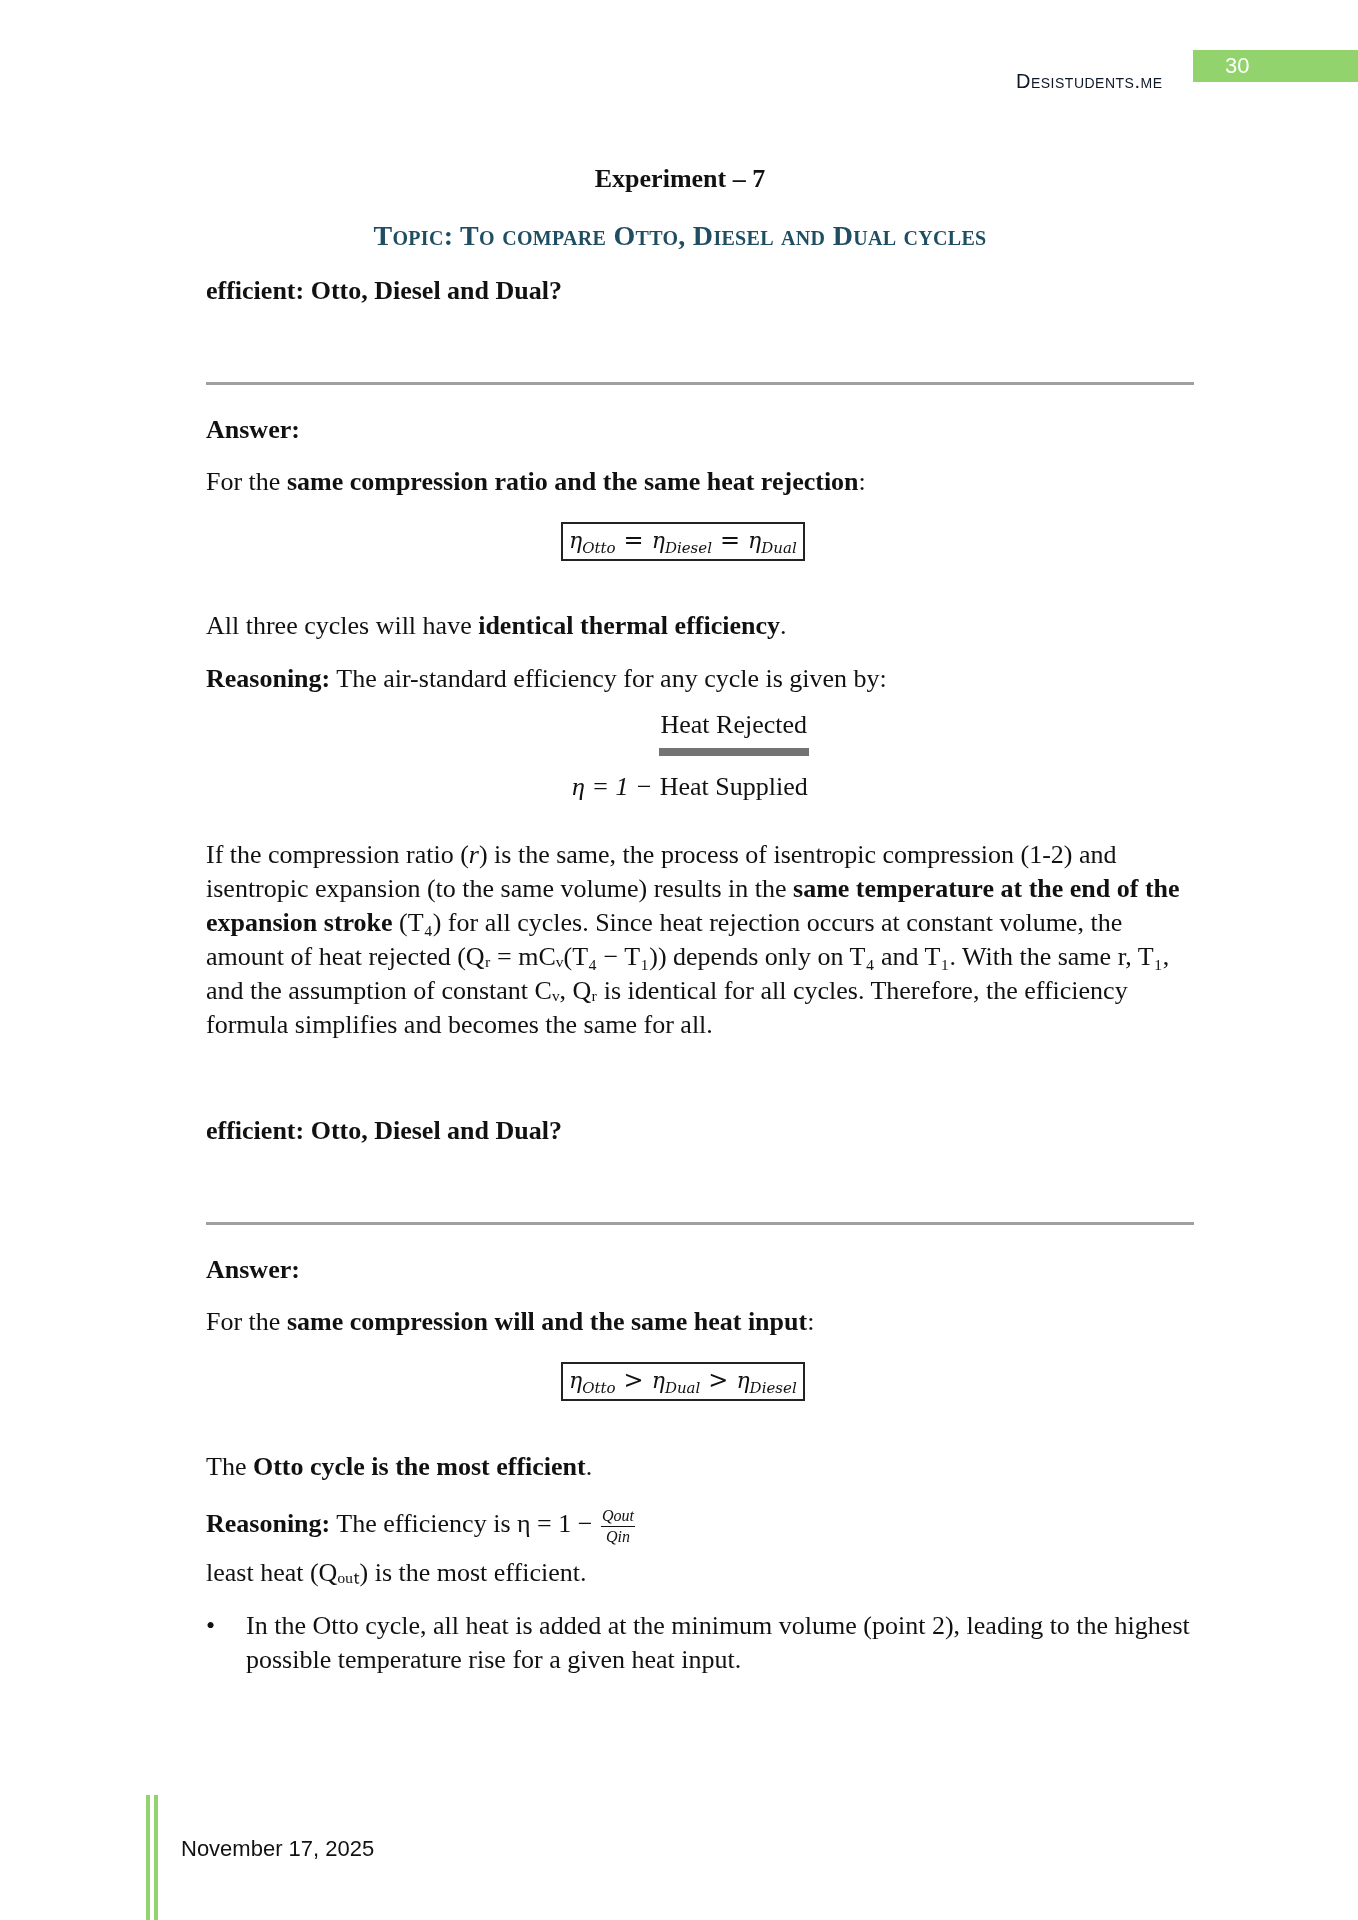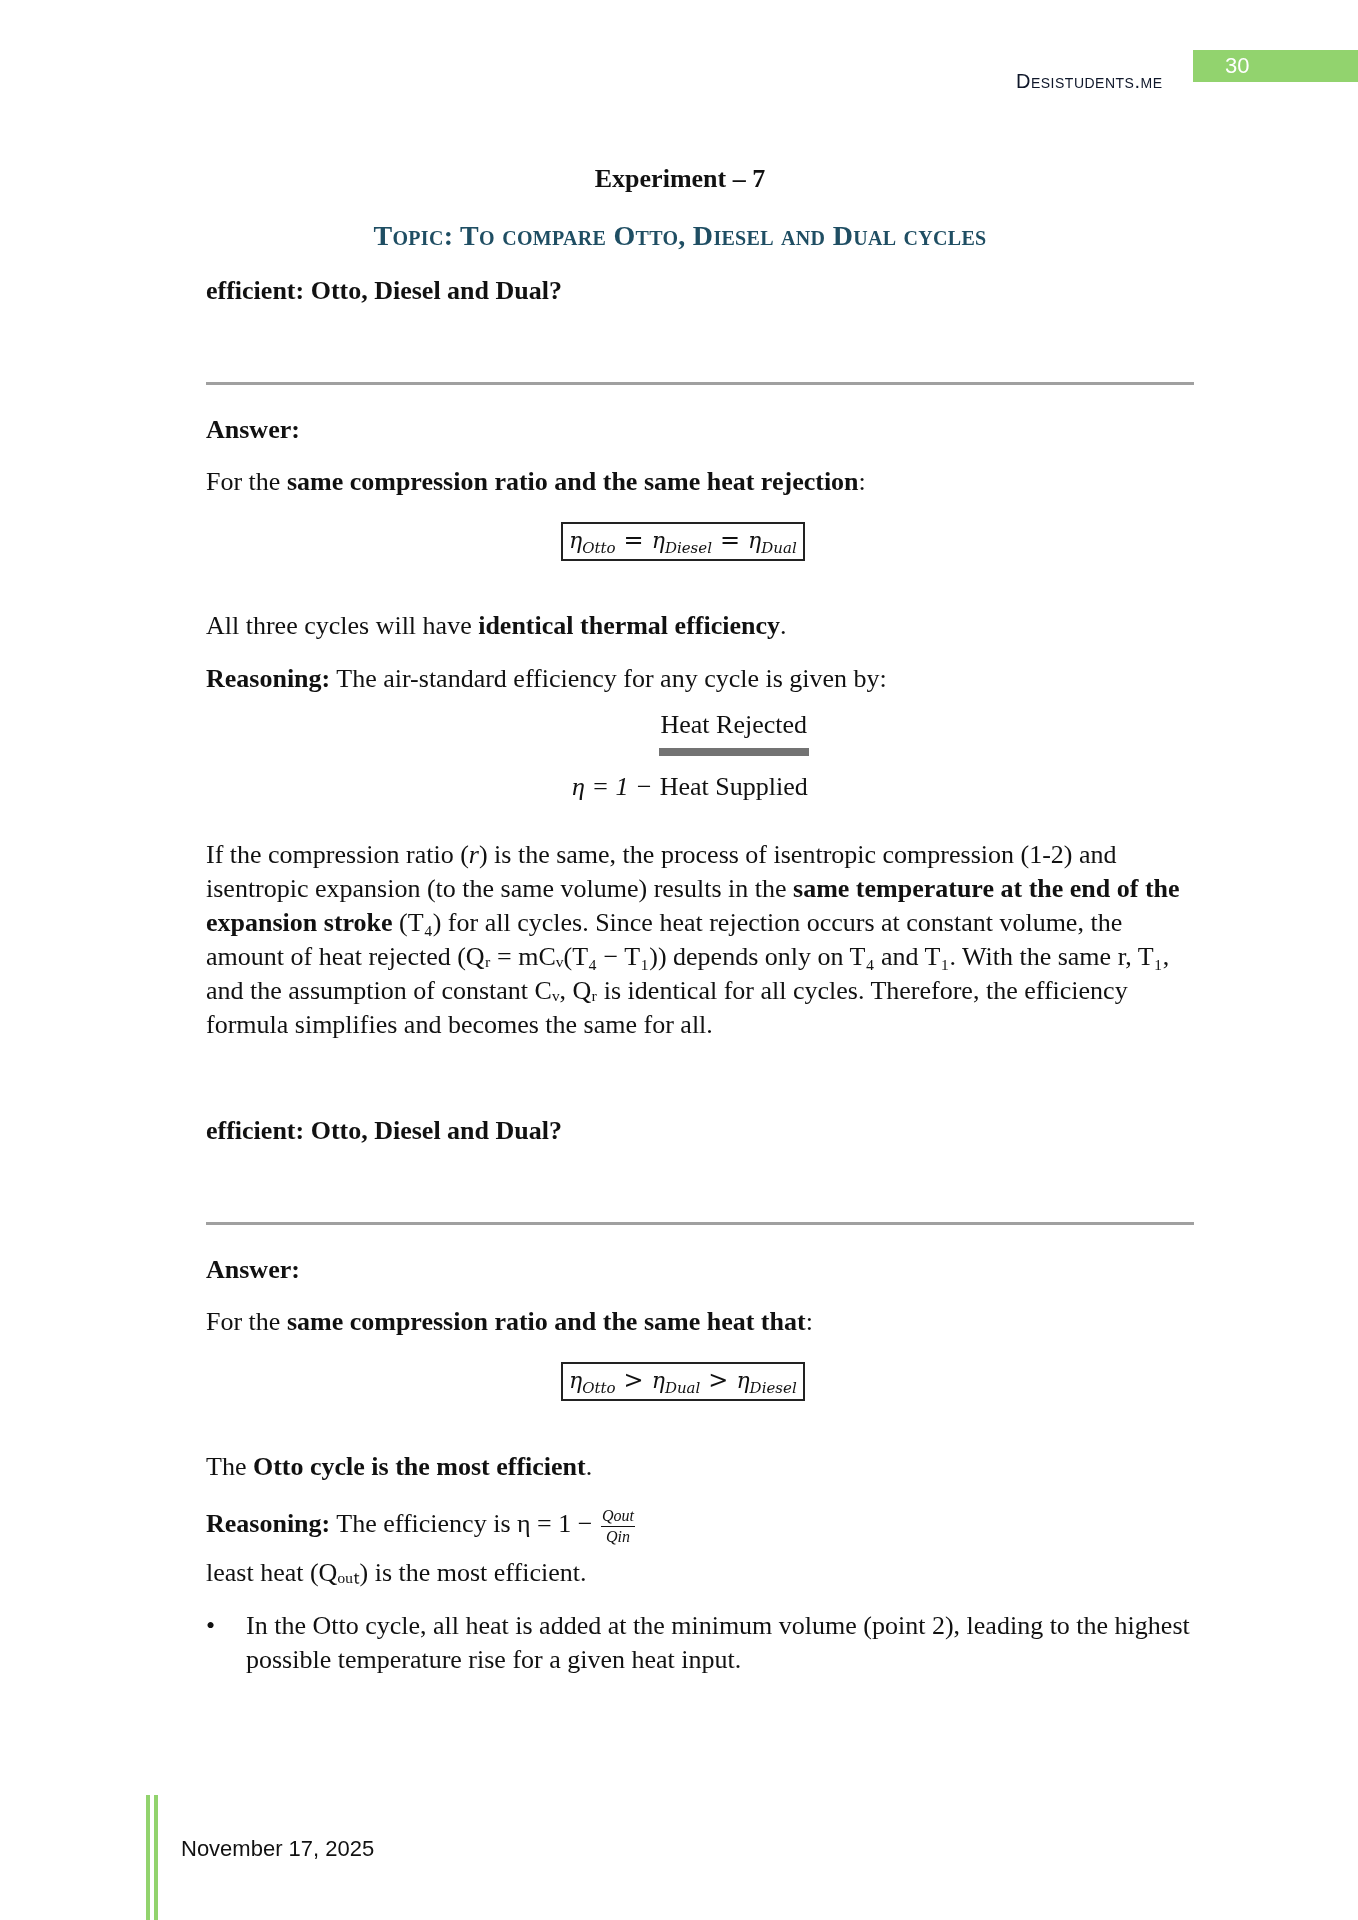--- a/index.html
+++ b/index.html
@@ -72,21 +72,21 @@
       </span>
   </div>
 
   <div class="p" style="top:838px;"><span>If the compression ratio (</span><span class="mi">r</span><span>) is the same, the process of isentropic compression (1-2) and isentropic expansion (to the same volume) results in the </span><b>same temperature at the end of the expansion stroke</b><span> (T₄) for all cycles. Since heat rejection occurs at constant volume, the amount of heat rejected (Qᵣ = mCᵥ(T₄ − T₁)) depends only on T₄ and T₁. With the same r, T₁, and the assumption of constant Cᵥ, Qᵣ is identical for all cycles. Therefore, the efficiency formula simplifies and becomes the same for all.</span></div>
 
   <div class="q" style="top:1114px;">
     <div>efficient: Otto, Diesel and Dual?</div>
   </div>
   <div class="rule" style="top:1222px;"></div>
   <div class="q" style="top:1253px;">Answer:</div>
-  <div class="p" style="top:1305px;"><span>For the </span><b>same compression ratio and the same heat that</b><span>:</span></div>
+  <div class="p" style="top:1305px;"><span>For the </span><b>same compression will and the same heat input</b><span>:</span></div>
 
   <div class="boxeq" style="top:1362px; left:355px;"><span>η</span><sub>Otto</sub><span class="op">&gt;</span><span>η</span><sub>Dual</sub><span class="op">&gt;</span><span>η</span><sub>Diesel</sub></div>
 
   <div class="p" style="top:1450px;"><span>The </span><b>Otto cycle is the most efficient</b><span>.</span></div>
 
   <div class="p" style="top:1506px;"><b>Reasoning:</b><span> The efficiency is η = 1 − </span><span class="small-frac">
         <span class="n">Qout</span>
         <span class="d">Qin</span>
       </span></div>
   <div class="p" style="top:1556px;">least heat (Qₒᵤₜ) is the most efficient.</div>

